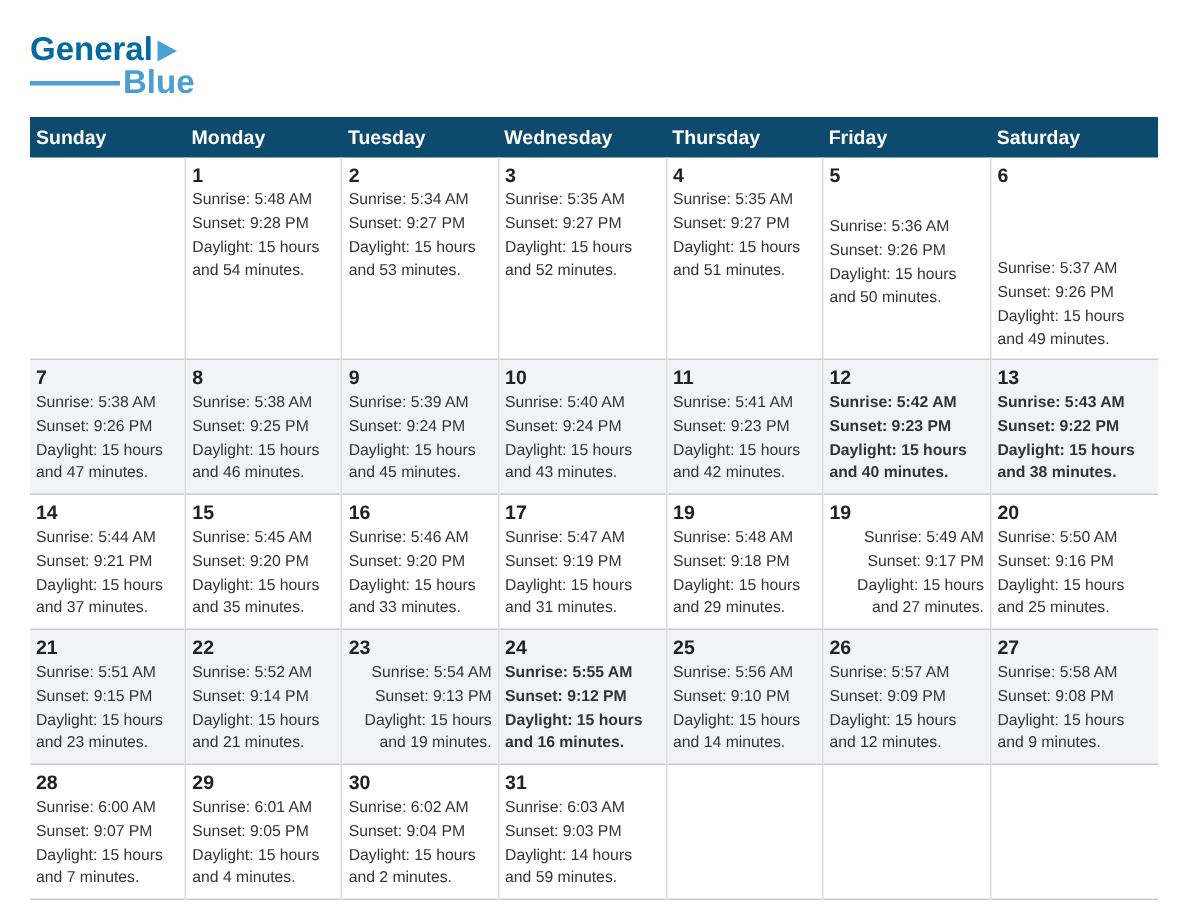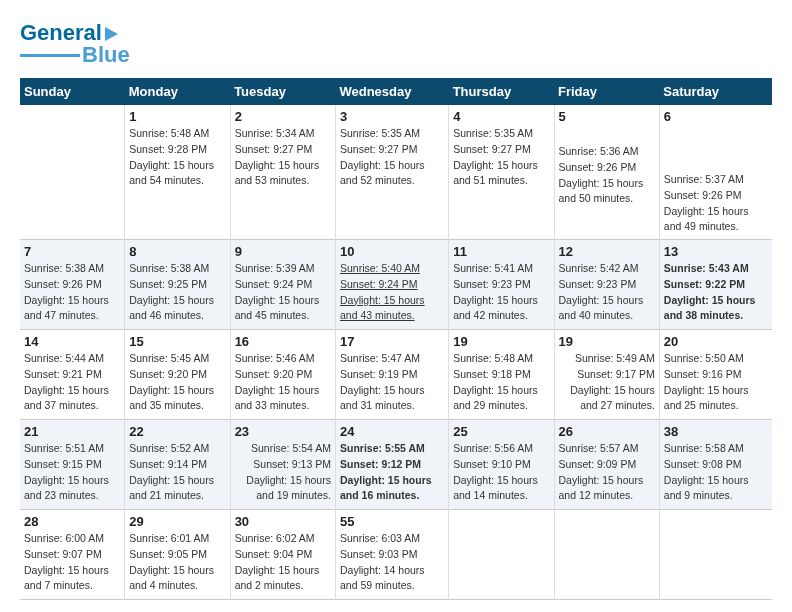--- a/index.html
+++ b/index.html
@@ -170,35 +170,35 @@
         </td>
         <td>
           <span class="day-num">9</span>
           <div class="day-info" style="white-space: pre-line;">Sunrise: 5:39 AM
 Sunset: 9:24 PM
 Daylight: 15 hours
 and 45 minutes.</div>
         </td>
         <td>
           <span class="day-num">10</span>
-          <div class="day-info" style="white-space: pre-line; text-decoration: underline;">Sunrise: 5:40 AM
+          <div class="day-info" style="white-space: pre-line;">Sunrise: 5:40 AM
 Sunset: 9:24 PM
 Daylight: 15 hours
 and 43 minutes.</div>
         </td>
         <td>
           <span class="day-num">11</span>
           <div class="day-info" style="white-space: pre-line;">Sunrise: 5:41 AM
 Sunset: 9:23 PM
 Daylight: 15 hours
 and 42 minutes.</div>
         </td>
         <td>
           <span class="day-num">12</span>
-          <div class="day-info" style="white-space: pre-line;">Sunrise: 5:42 AM
+          <div class="day-info" style="white-space: pre-line; font-weight: bold;">Sunrise: 5:42 AM
 Sunset: 9:23 PM
 Daylight: 15 hours
 and 40 minutes.</div>
         </td>
         <td>
           <span class="day-num">13</span>
           <div class="day-info" style="white-space: pre-line; font-weight: bold;">Sunrise: 5:43 AM
 Sunset: 9:22 PM
 Daylight: 15 hours
 and 38 minutes.</div>
@@ -292,21 +292,21 @@
 and 14 minutes.</div>
         </td>
         <td>
           <span class="day-num">26</span>
           <div class="day-info" style="white-space: pre-line;">Sunrise: 5:57 AM
 Sunset: 9:09 PM
 Daylight: 15 hours
 and 12 minutes.</div>
         </td>
         <td>
-          <span class="day-num">38</span>
+          <span class="day-num">27</span>
           <div class="day-info" style="white-space: pre-line;">Sunrise: 5:58 AM
 Sunset: 9:08 PM
 Daylight: 15 hours
 and 9 minutes.</div>
         </td>
       </tr>
       <tr>
         <td>
           <span class="day-num">28</span>
           <div class="day-info" style="white-space: pre-line;">Sunrise: 6:00 AM
@@ -322,21 +322,21 @@
 and 4 minutes.</div>
         </td>
         <td>
           <span class="day-num">30</span>
           <div class="day-info" style="white-space: pre-line;">Sunrise: 6:02 AM
 Sunset: 9:04 PM
 Daylight: 15 hours
 and 2 minutes.</div>
         </td>
         <td>
-          <span class="day-num">55</span>
+          <span class="day-num">31</span>
           <div class="day-info" style="white-space: pre-line;">Sunrise: 6:03 AM
 Sunset: 9:03 PM
 Daylight: 14 hours
 and 59 minutes.</div>
         </td>
         <td></td>
         <td></td>
         <td></td>
       </tr>
     </tbody>

